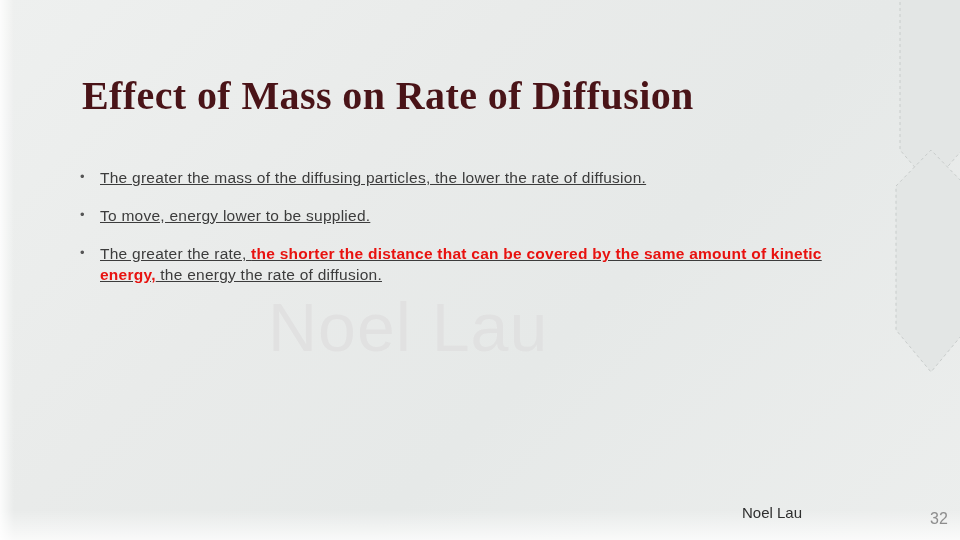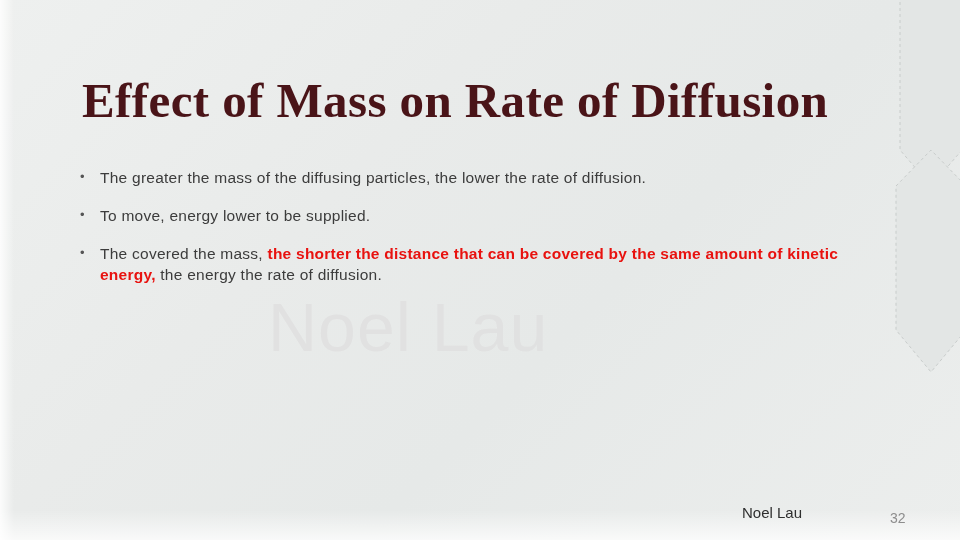--- a/index.html
+++ b/index.html
@@ -46,21 +46,21 @@
     height: 400px;
     pointer-events: none;
   }
   .deco svg { display:block; }
 
   .title {
     position: absolute;
     left: 82px;
     top: 72px;
     font-family: "Liberation Serif", serif;
-    font-size: 49px;
+    font-size: 40px;
     font-weight: bold;
     color: #4a1418;
     letter-spacing: 0.4px;
     white-space: nowrap;
   }
 
   .bullets {
     position: absolute;
     left: 80px;
     top: 168px;
@@ -77,20 +77,21 @@
   }
   .bullet-mark {
     width: 20px;
     flex: 0 0 20px;
     color: #555;
     font-size: 13px;
     line-height: 1.45;
   }
   .bullet-text {
     flex: 1 1 auto;
+    text-decoration: underline;
   }
   .hl {
     color: #e8120f;
     font-weight: bold;
   }
 
   .watermark {
     position: absolute;
     left: 268px;
     top: 288px;
@@ -104,23 +105,23 @@
 
   .author {
     position: absolute;
     left: 742px;
     top: 504px;
     font-size: 15px;
     color: #2f2f2f;
   }
   .page-num {
     position: absolute;
-    left: 890px;
+    left: 930px;
     top: 510px;
-    font-size: 14px;
+    font-size: 16px;
     color: #8d8d8d;
   }
 </style>
 </head>
 <body>
 
 <div class="slide">
 
   <div class="edge-band"></div>
   <div class="bottom-band"></div>
@@ -143,21 +144,21 @@
       <span class="bullet-text"><span>The greater the mass of the diffusing particles, the lower the rate of diffusion.</span></span>
     </div>
 
     <div class="bullet-row">
       <span class="bullet-mark">•</span>
       <span class="bullet-text"><span>To move, energy lower to be supplied.</span></span>
     </div>
 
     <div class="bullet-row">
       <span class="bullet-mark">•</span>
-      <span class="bullet-text"><span>The covered the mass, </span><span class="hl">the shorter the distance that can be covered by the same amount of kinetic energy,</span><span> the energy the rate of diffusion.</span></span>
+      <span class="bullet-text"><span>The greater the rate, </span><span class="hl">the shorter the distance that can be covered by the same amount of kinetic energy,</span><span> the energy the rate of diffusion.</span></span>
     </div>
 
   </div>
 
   <div class="author">Noel Lau</div>
   <div class="page-num">32</div>
 
 </div>
 
 </body></html>

